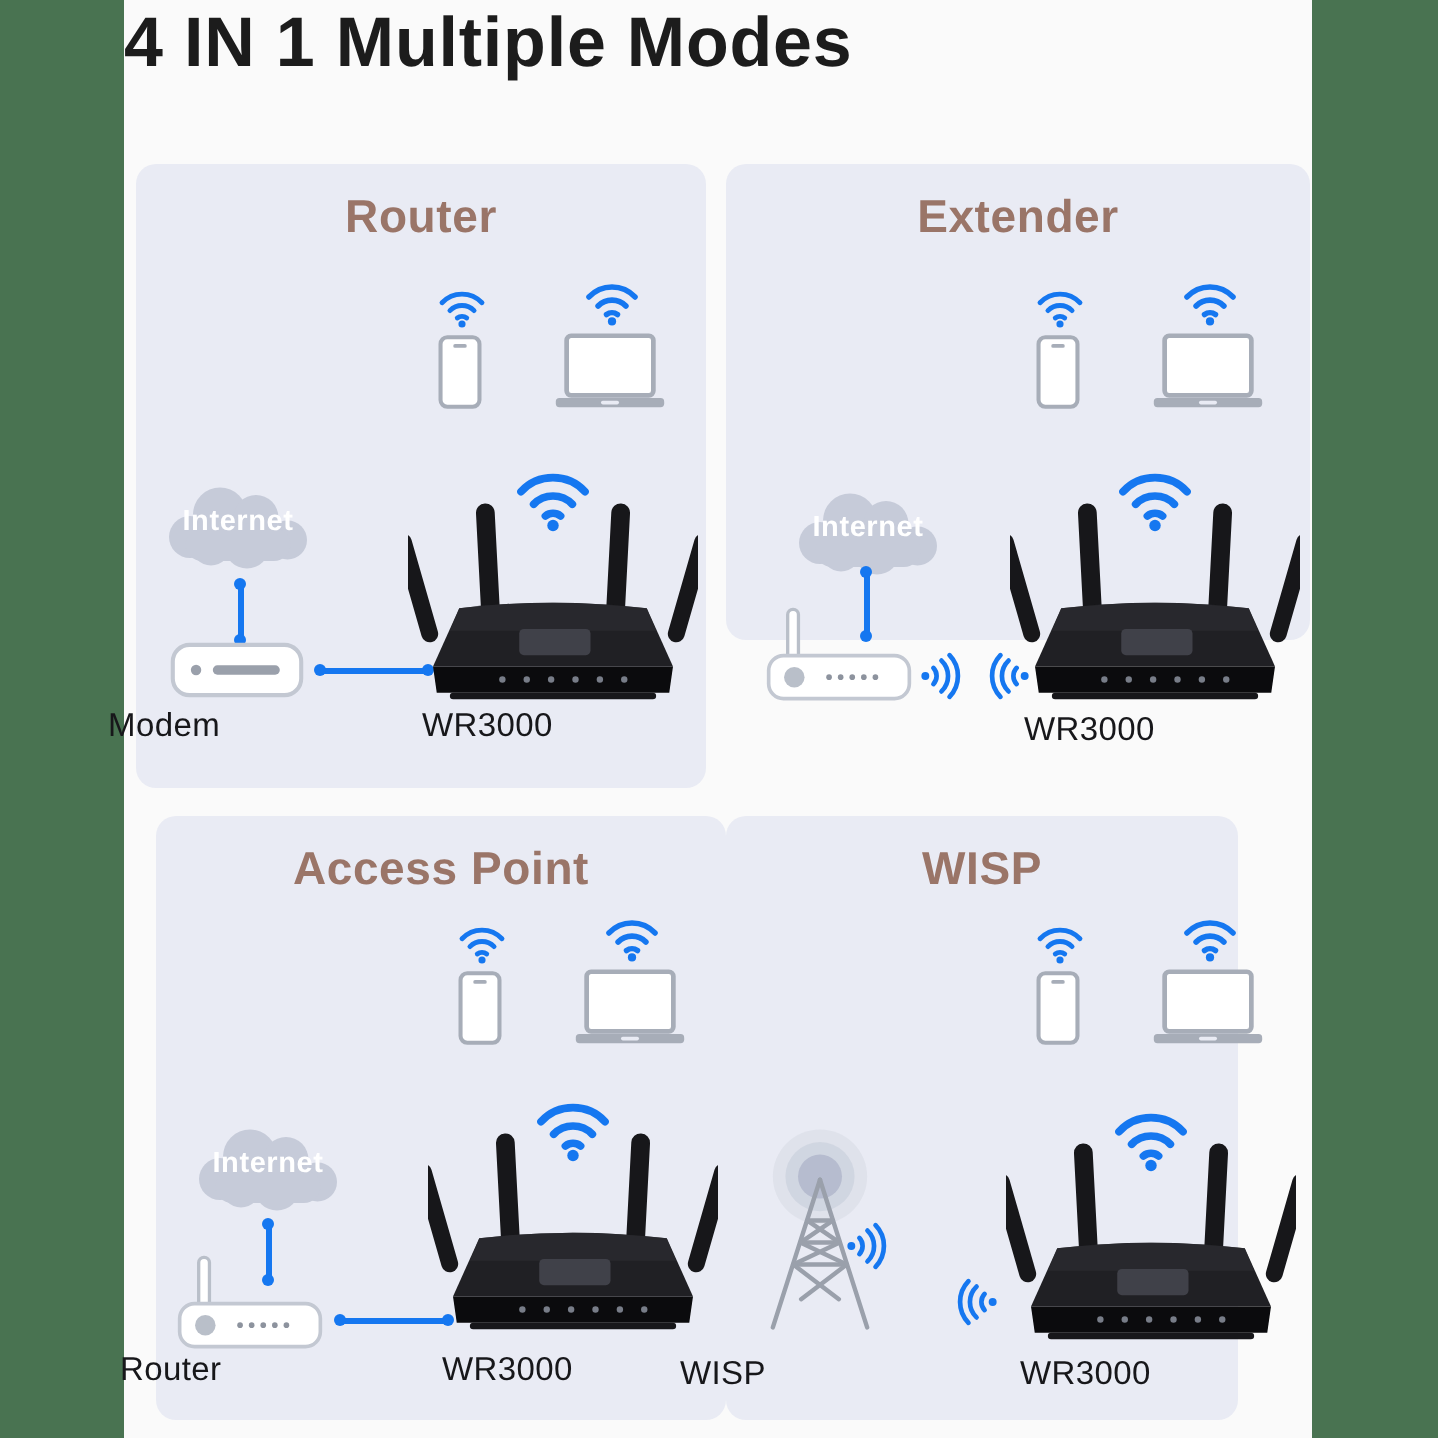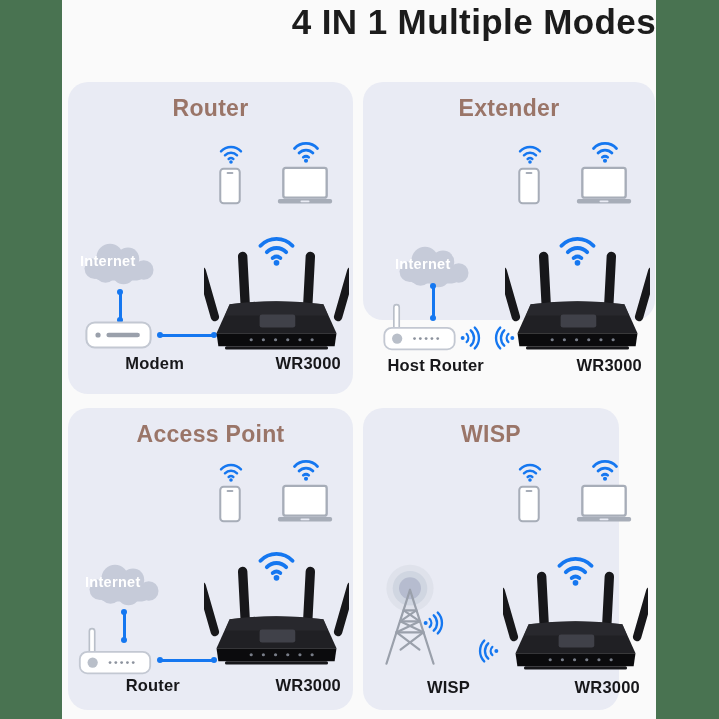--- a/index.html
+++ b/index.html
@@ -2,31 +2,31 @@
 <html><head>
 <meta charset="utf-8">
 <style>
   *{margin:0;padding:0;box-sizing:border-box}
   html,body{width:719px;height:719px}
   body{position:relative;background:#fafafa;font-family:"Liberation Sans",sans-serif;overflow:hidden}
   .band{position:absolute;top:0;height:719px;background:#497351}
   .band-left{left:0;width:62px}
   .band-right{left:656px;width:63px}
   .content{position:absolute;left:62px;top:0;width:594px;height:719px;background:#fafafa}
-  .main-title{position:absolute;left:0;right:0;top:2px;text-align:right;font-size:35px;font-weight:700;color:#1c1c1c;letter-spacing:.4px}
-  .panel{position:absolute;background:#e9ebf4;border-radius:20px}
+  .main-title{position:absolute;left:0;right:0;top:2px;text-align:left;font-size:35px;font-weight:700;color:#1c1c1c;letter-spacing:.4px}
+  .panel{position:absolute;background:#e9ebf4;border-radius:10px}
   .p-tl{left:6px;top:82px;width:285px;height:312px}
   .p-tr{left:301px;top:82px;width:292px;height:238px}
-  .p-bl{left:6px;top:408px;width:285px;height:302px}
+  .p-bl{left:16px;top:408px;width:285px;height:302px}
   .p-br{left:301px;top:408px;width:256px;height:302px}
   .mode-title{position:absolute;left:0;right:0;top:13px;text-align:center;font-size:23px;font-weight:700;color:#9a7568;letter-spacing:.3px}
   .abs{position:absolute}
   .icon{display:block;width:100%;height:100%}
-  .item-label{position:absolute;width:130px;text-align:right;font-size:16.5px;font-weight:700;color:#17171a;letter-spacing:.2px}
-  .cloud-label{position:absolute;left:0;right:0;top:16px;text-align:left;color:#ffffff;font-size:14.5px;font-weight:600;letter-spacing:.3px}
+  .item-label{position:absolute;width:130px;text-align:left;font-size:16.5px;font-weight:400;color:#17171a;letter-spacing:.2px}
+  .cloud-label{position:absolute;left:0;right:0;top:16px;text-align:center;color:#ffffff;font-size:14.5px;font-weight:600;letter-spacing:.3px}
   .vlink{position:absolute;width:2.5px;background:#1577f0;border-radius:2px}
   .hlink{position:absolute;height:2.5px;background:#1577f0;border-radius:2px}
   .vlink::before,.vlink::after,.hlink::before,.hlink::after{content:"";position:absolute;width:6px;height:6px;border-radius:50%;background:#1577f0}
   .vlink::before{left:-1.8px;top:-3px}
   .vlink::after{left:-1.8px;bottom:-3px}
   .hlink::before{left:-3px;top:-1.8px}
   .hlink::after{right:-3px;top:-1.8px}
   .defs{position:absolute;width:0;height:0;overflow:hidden}
 </style>
 </head>
@@ -196,21 +196,20 @@
       </svg>
     <svg class="abs icon" style="left:131px;top:243px;width:22px;height:26px;transform:scaleX(-1)">
         <use href="#sym-signal"></use>
       </svg>
     <svg class="abs icon" style="left:196px;top:152px;width:37px;height:32px">
         <use href="#sym-wifi"></use>
       </svg>
     <svg class="abs icon" style="left:142px;top:164px;width:145px;height:105px">
         <use href="#sym-wr3000"></use>
       </svg>
-    <div class="item-label" style="left:-9px;top:274px">Host Router</div>
     <div class="item-label" style="left:149px;top:274px">WR3000</div>
   </section>
 
   <section class="panel p-bl">
     <h2 class="mode-title">Access Point</h2>
     <svg class="abs icon" style="left:151px;top:54px;width:24px;height:20px">
         <use href="#sym-wifi"></use>
       </svg>
     <svg class="abs icon" style="left:151px;top:76px;width:22px;height:40px">
         <use href="#sym-phone"></use>

